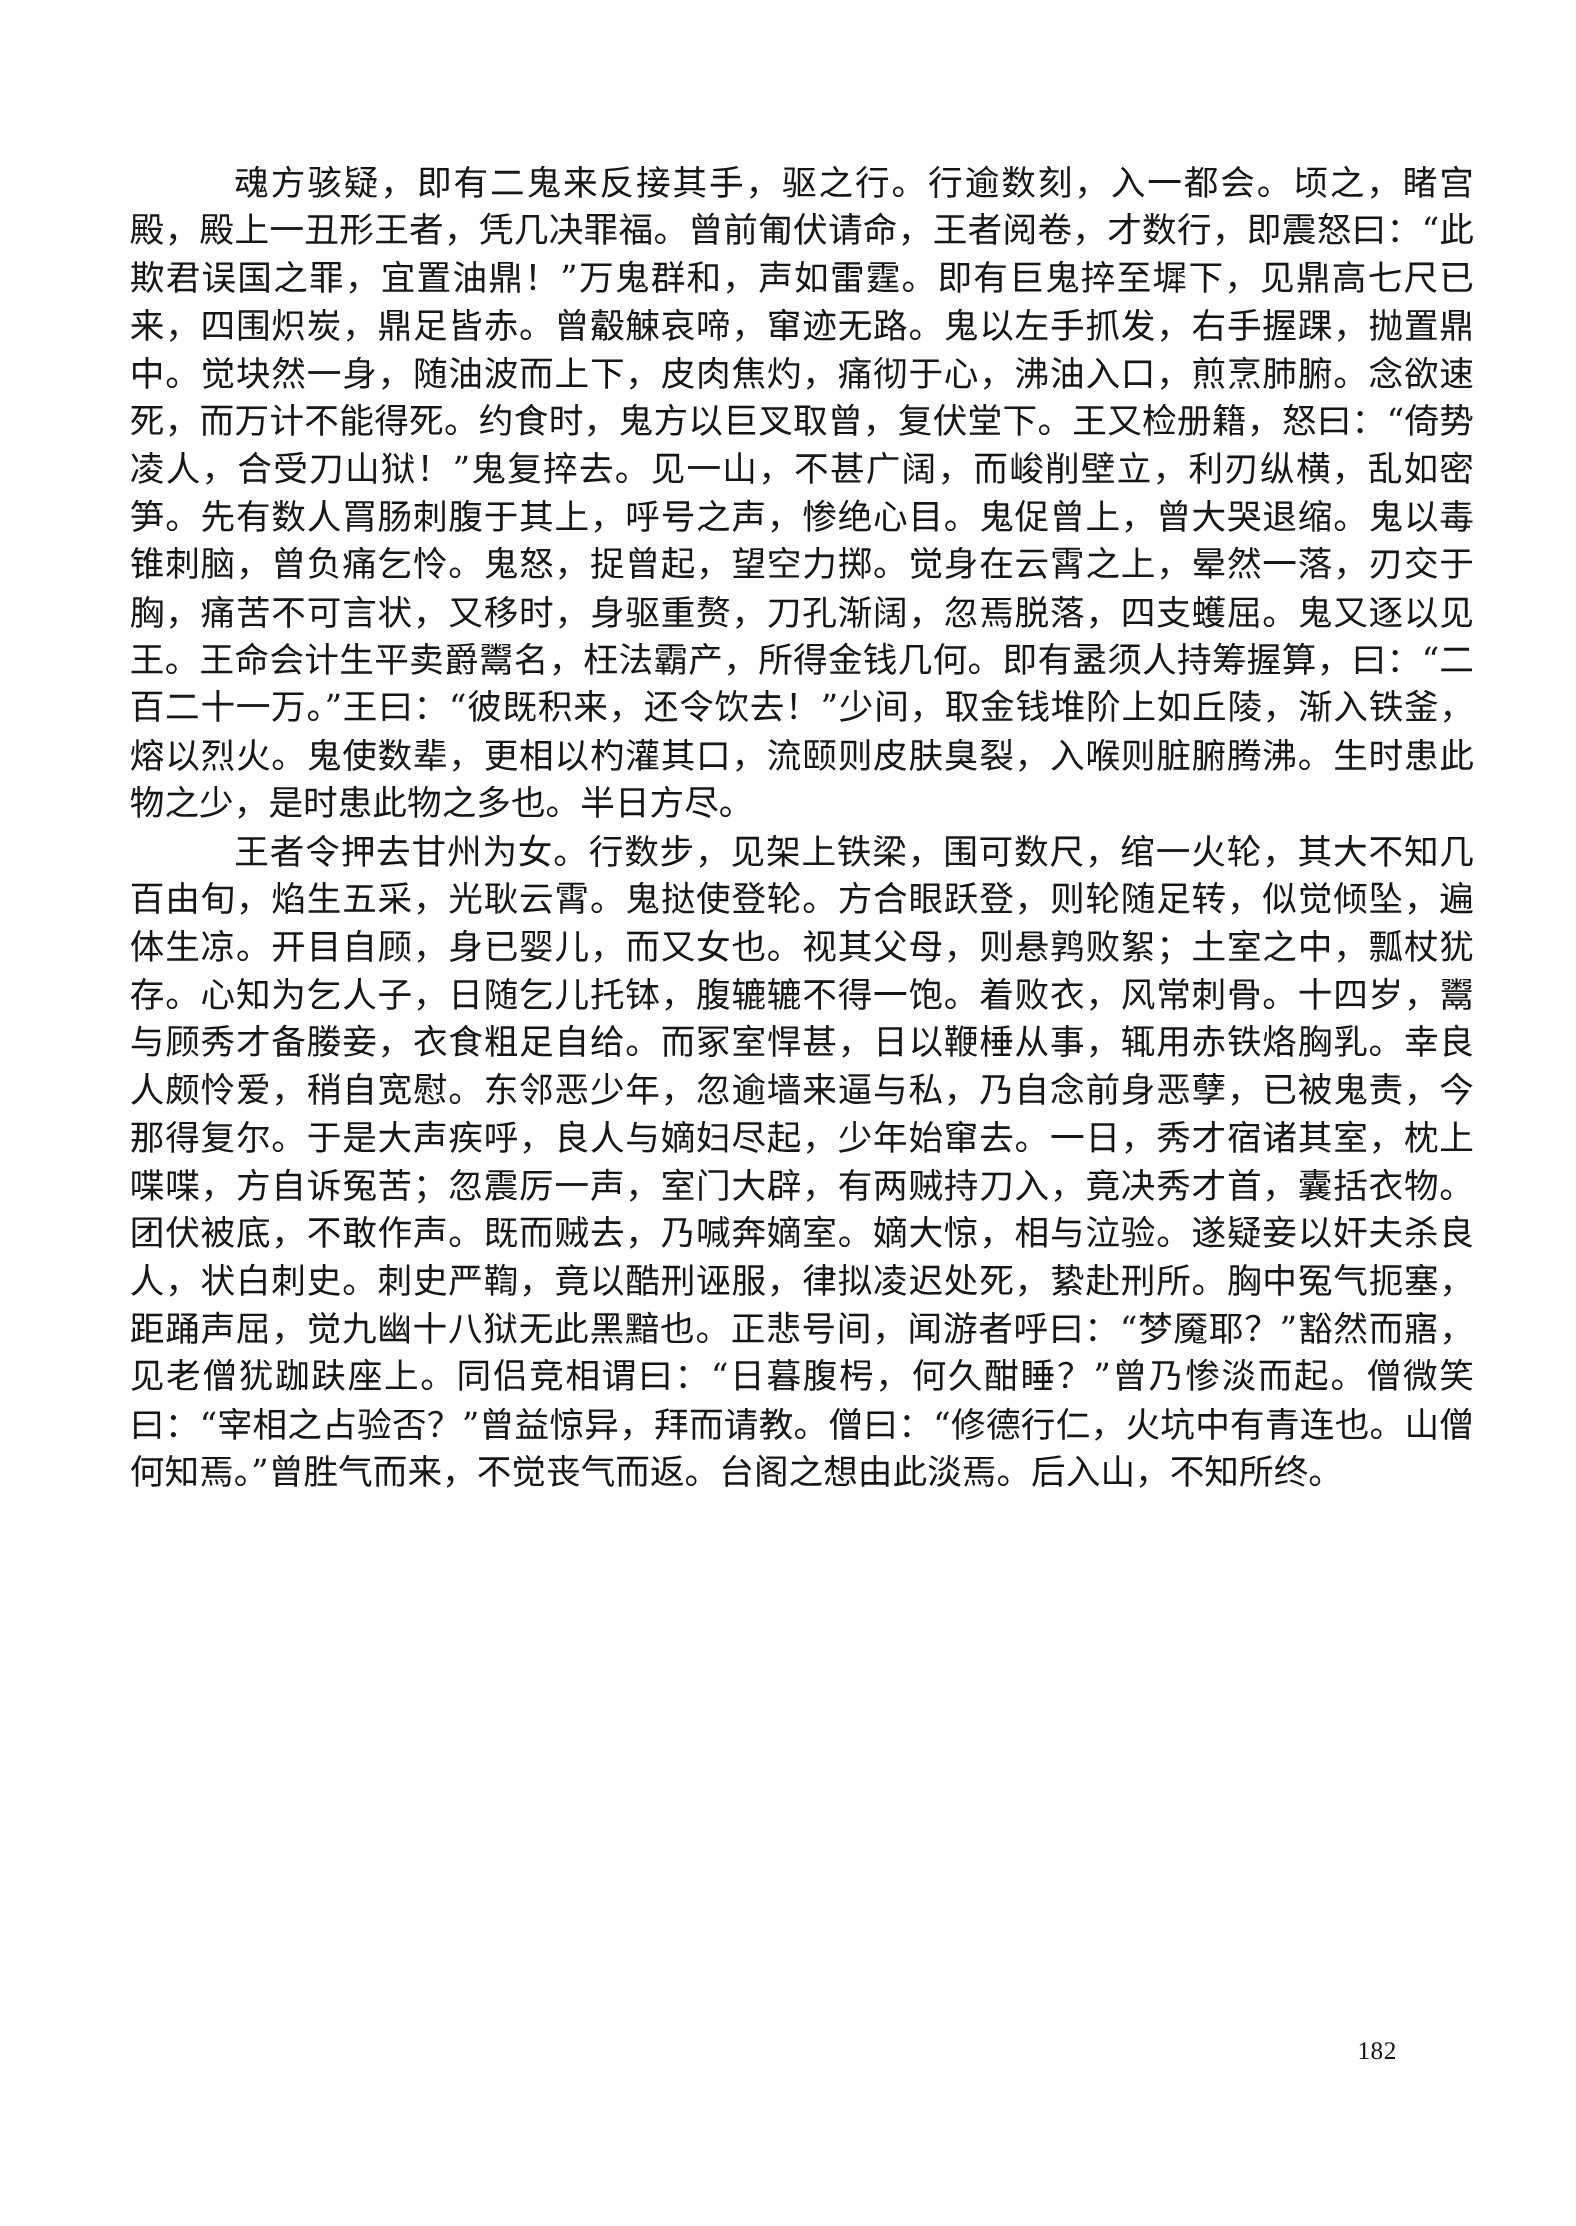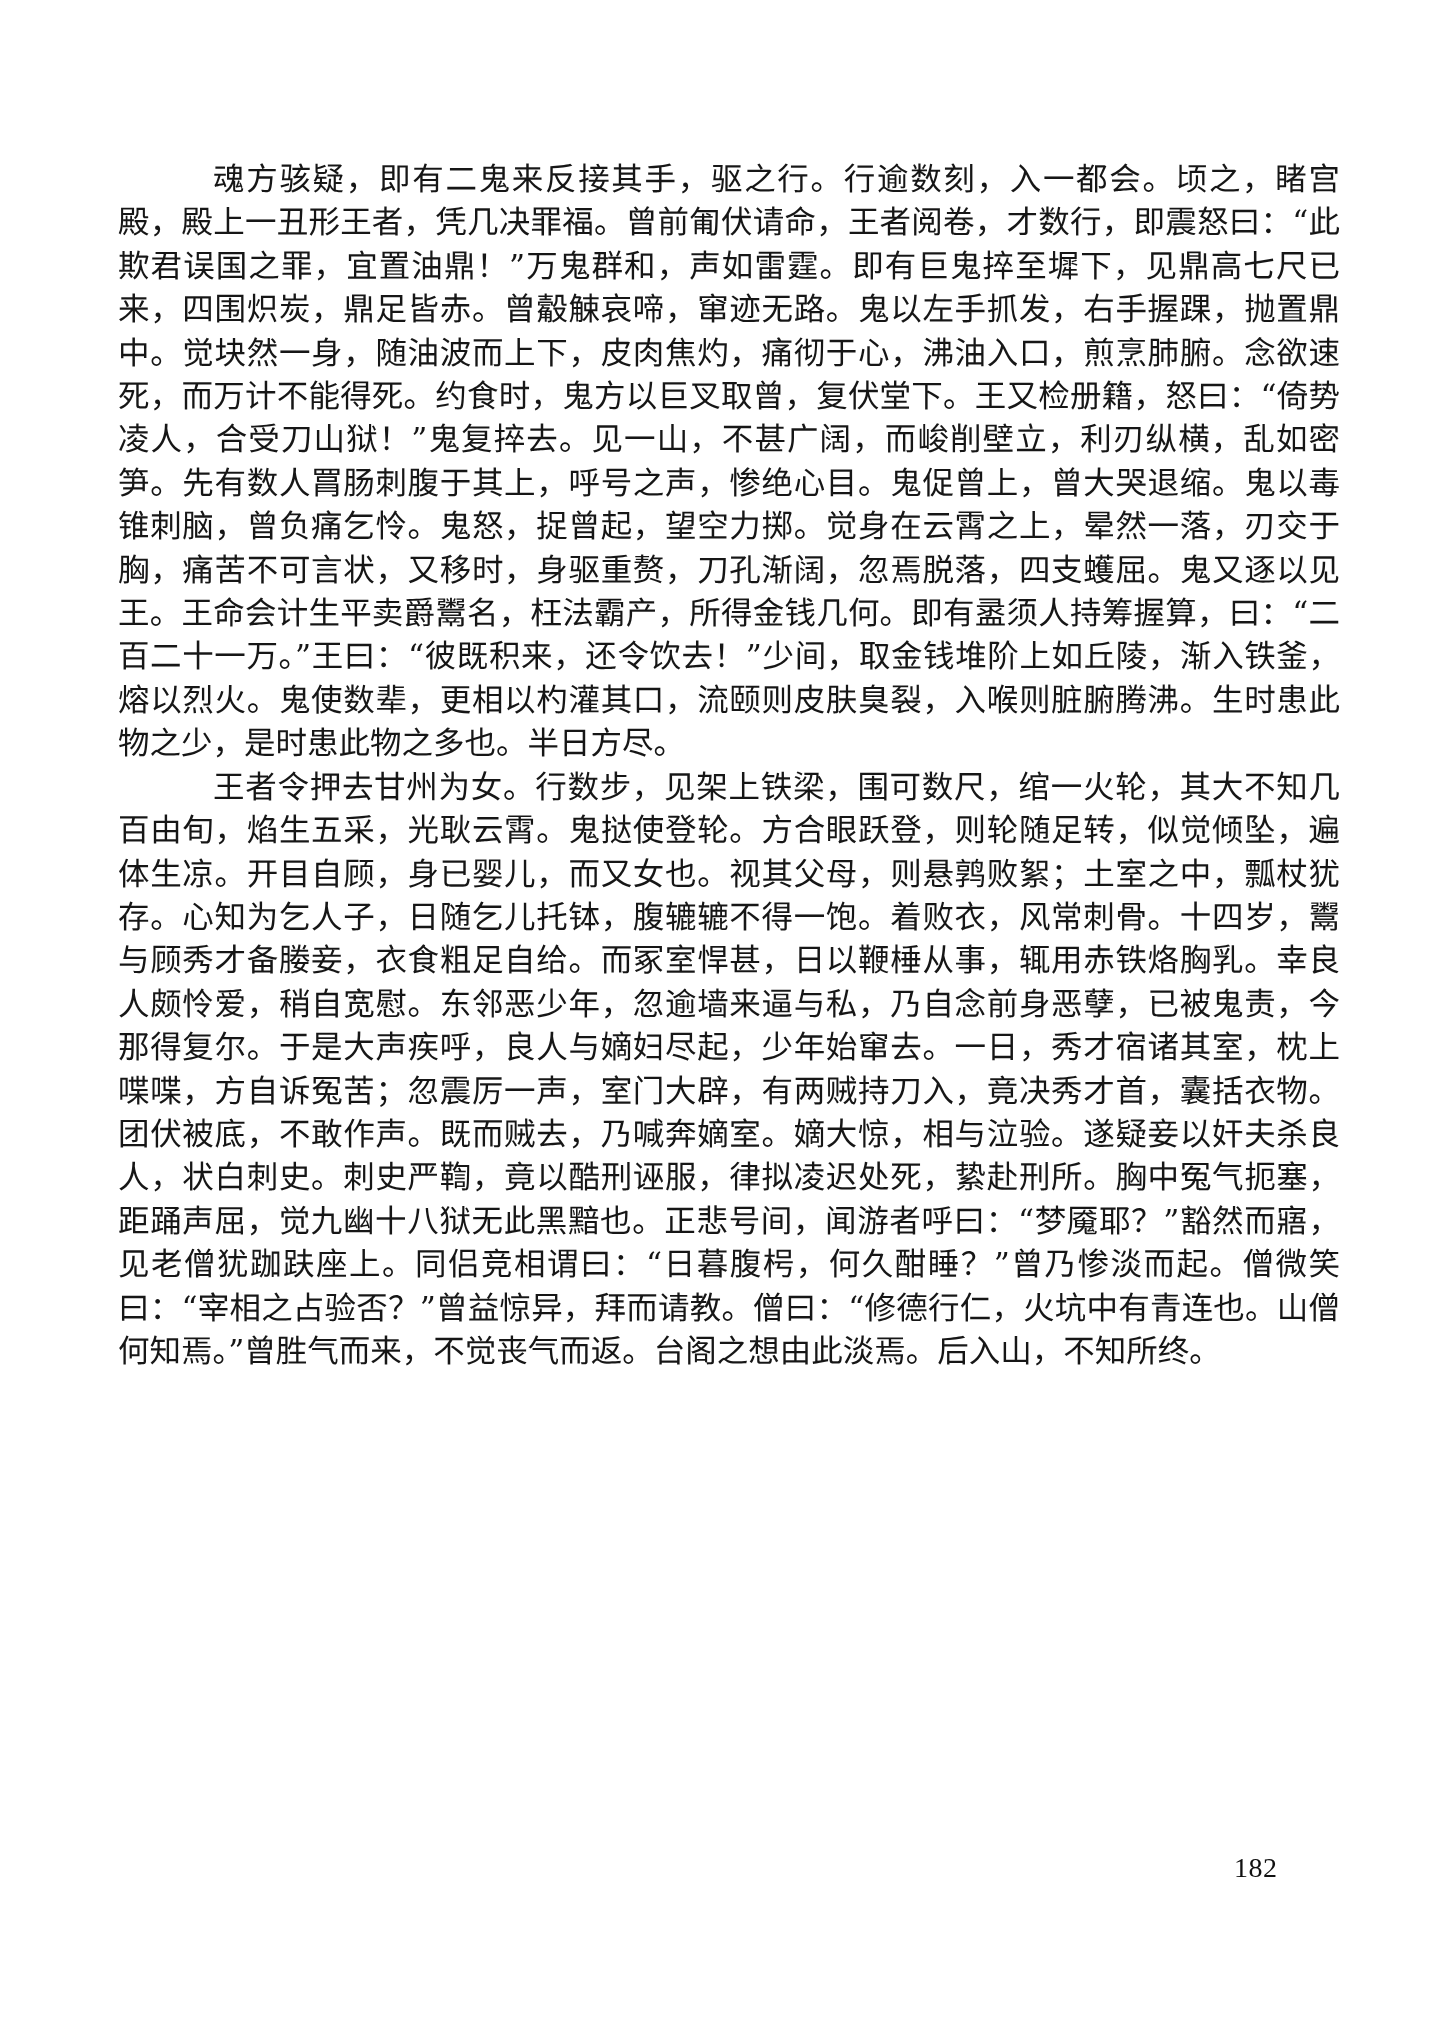--- a/index.html
+++ b/index.html
@@ -18,41 +18,41 @@
     left: 0;
     top: 0;
     width: 1433px;
     height: 2024px;
     background: #ffffff;
     overflow: hidden;
   }
   .text-block {
     position: absolute;
     left: 118px;
-    top: 158px;
+    top: 146px;
     width: 1222px;
     color: #161616;
   }
   .para {
     margin: 0;
     padding: 0;
     font-size: 31.5px;
     line-height: 43.4px;
     text-align: justify;
     text-justify: inter-ideograph;
     text-indent: 95px;
     word-break: break-all;
     overflow-wrap: break-word;
     font-family: "DejaVu Serif", "Liberation Serif", serif;
   }
   .page-number {
     position: absolute;
     left: 1234px;
     top: 1852px;
-    font-size: 28px;
+    font-size: 23px;
     color: #111111;
     font-family: "Liberation Serif", "DejaVu Serif", serif;
     letter-spacing: 0.5px;
   }
 </style>
 </head>
 <body>
 
 <div class="page">
   <main class="text-block">

